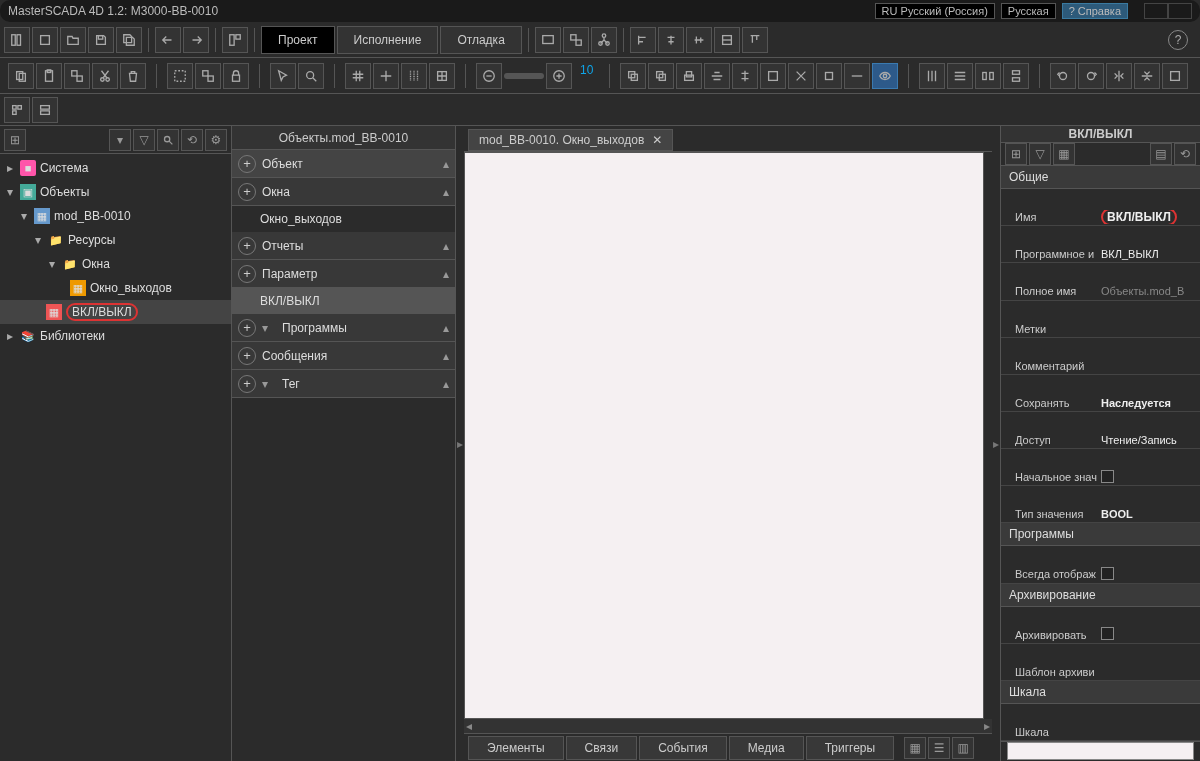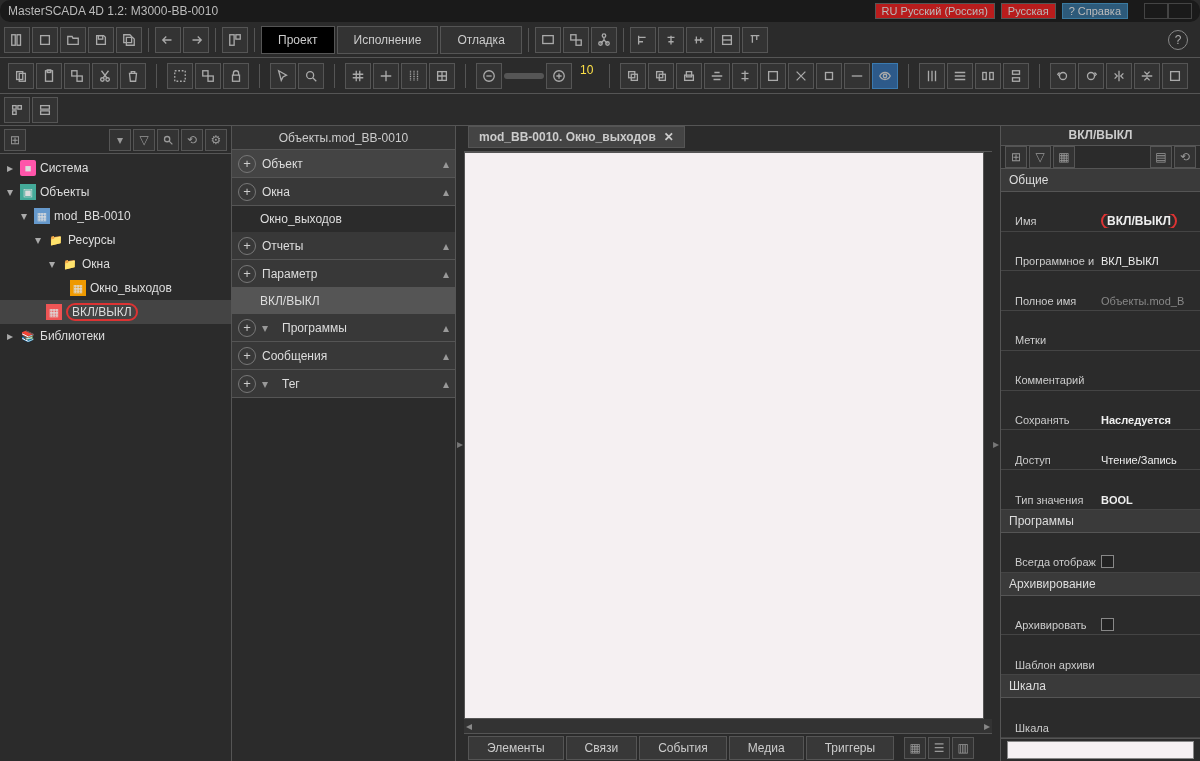--- a/index.html
+++ b/index.html
@@ -1,31 +1,31 @@
 <!DOCTYPE html>
 <html><head>
 <meta charset="utf-8">
 <style>
 * { margin: 0; padding: 0; box-sizing: border-box; font-family: "Segoe UI", Tahoma, sans-serif; font-size: 12px; }
 body { background: #2b2b2b; color: #ccc; width: 1200px; height: 761px; overflow: hidden; }
 .titlebar { height: 22px; background: #1a1a1a; display: flex; align-items: center; padding: 0 8px; color: #bbb; justify-content: space-between; border-radius: 10px; }
 .titlebar-right { display: flex; gap: 6px; align-items: center; }
-.tb-box { background: #b91c1c; padding: 1px 6px; border: 1px solid #555; display: flex; align-items: center; gap: 4px; font-size: 11px; }
+.tb-box { background: #000000; padding: 1px 6px; border: 1px solid #555; display: flex; align-items: center; gap: 4px; font-size: 11px; }
 .help-box { background: #2d5a7a; border: 1px solid #3a7aa0; }
 .win-btns { display: flex; gap: 0; margin-left: 10px; }
 .win-btn { width: 24px; height: 16px; border: 1px solid #444; background: #1a1a1a; }
 .main-toolbar { height: 36px; background: #2b2b2b; border-bottom: 1px solid #555; display: flex; align-items: center; padding: 0 4px; gap: 2px; }
 .tbtn { width: 26px; height: 26px; background: #333; border: 1px solid #555; display: flex; align-items: center; justify-content: center; color: #aaa; cursor: pointer; }
 .tsep { width: 1px; height: 24px; background: #555; margin: 0 4px; }
 .tab-btn { padding: 6px 16px; background: #333; border: 1px solid #555; color: #ccc; cursor: pointer; }
 .tab-btn.active { background: #000000; }
 .help-circle { width: 20px; height: 20px; border-radius: 50%; border: 1px solid #888; display: flex; align-items: center; justify-content: center; margin-left: auto; margin-right: 8px; color: #aaa; }
 .edit-toolbar { height: 36px; background: #2b2b2b; border-bottom: 1px solid #555; display: flex; align-items: center; padding: 0 4px; gap: 2px; }
 .tgroup { display: flex; gap: 2px; padding: 0 4px; }
-.zoom-val { color: #fde047; padding: 0 6px; text-align: center; }
+.zoom-val { color: #0ea5e9; padding: 0 6px; text-align: center; }
 .tbtn.blue { background: #2d5a8a; border-color: #3a7ab0; }
 .sub-toolbar { height: 32px; background: #2b2b2b; border-bottom: 1px solid #555; display: flex; align-items: center; padding: 0 4px; gap: 2px; }
 .workspace { display: flex; height: calc(100% - 126px); }
 .left-panel { width: 232px; background: #2b2b2b; border-right: 1px solid #555; display: flex; flex-direction: column; }
 .panel-tb { height: 28px; display: flex; align-items: center; gap: 2px; padding: 0 4px; border-bottom: 1px solid #555; }
 .sm-btn { width: 22px; height: 22px; background: #333; border: 1px solid #555; display: flex; align-items: center; justify-content: center; color: #999; cursor: pointer; }
 .tree { flex: 1; overflow: auto; padding: 2px 0; }
 .tree-row { display: flex; align-items: center; height: 24px; padding: 0 4px; cursor: pointer; color: #ddd; gap: 4px; }
 .tree-row.sel { background: #444; }
 .twist { width: 12px; color: #aaa; text-align: center; }
@@ -42,21 +42,21 @@
 .mid-header { height: 24px; background: #333; border-bottom: 1px solid #555; display: flex; align-items: center; padding: 0 8px; color: #ccc; justify-content: center; }
 .cat-row { height: 28px; background: #444; border-bottom: 1px solid #555; display: flex; align-items: center; padding: 0 6px; gap: 6px; cursor: pointer; }
 .cat-row.sub { background: #383838; }
 .cat-plus { width: 18px; height: 18px; border: 1px solid #777; border-radius: 9px; display: flex; align-items: center; justify-content: center; color: #ccc; font-size: 13px; }
 .cat-arr { width: 14px; color: #999; }
 .cat-label { flex: 1; color: #ddd; }
 .cat-chev { color: #999; }
 .cat-item { height: 26px; display: flex; align-items: center; padding-left: 28px; color: #ddd; background: #2b2b2b; }
 .cat-item.sel { background: #555; }
 .canvas-panel { flex: 1; display: flex; flex-direction: column; background: #2b2b2b; }
-.canvas-tabs { height: 26px; display: flex; align-items: flex-start; padding: 0 4px; border-bottom: 1px solid #555; font-weight: bold; }
+.canvas-tabs { height: 26px; display: flex; align-items: flex-end; padding: 0 4px; border-bottom: 1px solid #555; }
 .canvas-tab { background: #444; padding: 3px 10px; display: flex; align-items: center; gap: 8px; border: 1px solid #555; }
 .canvas-tab .x { cursor: pointer; }
 .canvas-area { flex: 1; position: relative; display: flex; background: #2b2b2b; }
 .canvas-wrap { flex: 1; display: flex; flex-direction: column; }
 .canvas { flex: 1; margin: 0 8px 0 0; background: #f5f0f2; background-image: radial-gradient(#888 0.5px, transparent 0.5px); background-size: 12px 12px; border: 1px solid #555; }
 .hscroll { height: 14px; background: #333; display: flex; }
 .hscroll .thumb { width: 60px; background: #666; margin: 2px; }
 .vdrag { width: 8px; background: #2b2b2b; display: flex; align-items: center; justify-content: center; color: #777; }
 .bottom-tabs { height: 28px; display: flex; align-items: center; gap: 2px; padding: 0 4px; border-top: 1px solid #555; }
 .btab { padding: 4px 18px; background: #383838; border: 1px solid #555; color: #ccc; cursor: pointer; }
@@ -598,20 +598,24 @@
     </div>
     <div class="prop-row">
       <span class="prop-label">Сохранять</span>
       <span class="prop-val bold">Наследуется</span>
     </div>
     <div class="prop-row">
       <span class="prop-label">Доступ</span>
       <span class="prop-val">Чтение/Запись</span>
     </div>
     <div class="prop-row">
+      <span class="prop-label">Начальное знач</span>
+      <span class="prop-val"><span class="chk"></span></span>
+    </div>
+    <div class="prop-row">
       <span class="prop-label">Тип значения</span>
       <span class="prop-val bold">BOOL</span>
     </div>
     <div class="prop-section">Программы</div>
     <div class="prop-row">
       <span class="prop-label">Всегда отображ</span>
       <span class="prop-val"><span class="chk"></span></span>
     </div>
     <div class="prop-section">Архивирование</div>
     <div class="prop-row">

